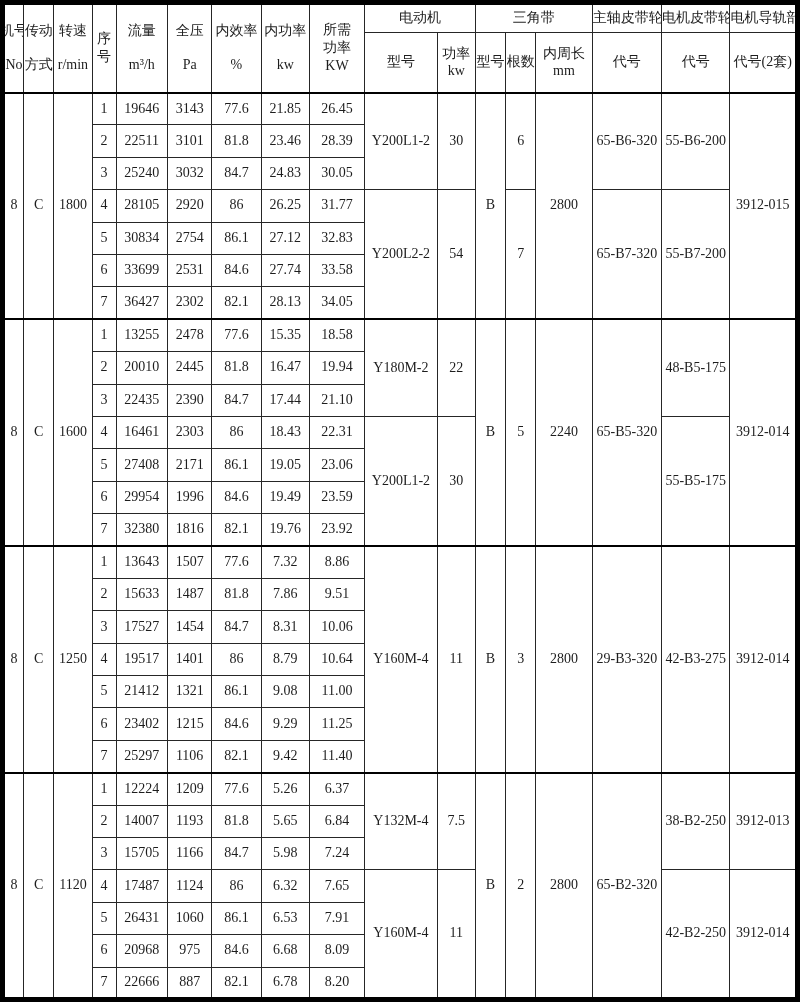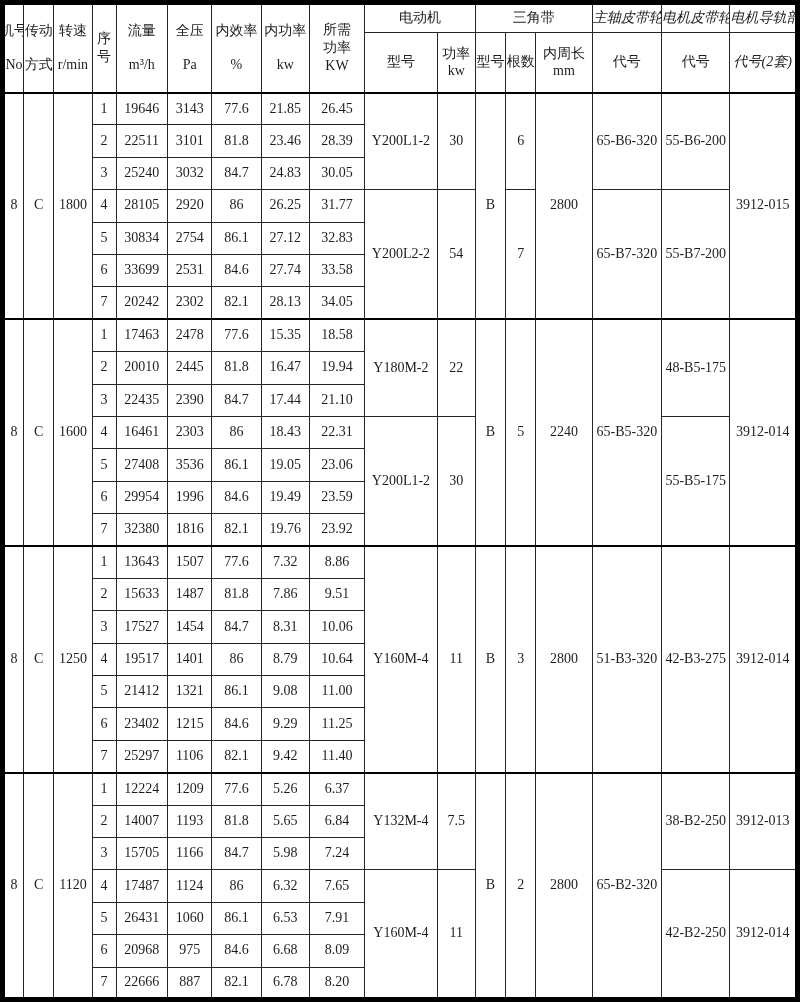--- a/index.html
+++ b/index.html
@@ -18,21 +18,21 @@
     overflow:hidden;white-space:nowrap;
   }
   thead tr.h1{height:30px;}
   thead tr.h2{height:60px;}
   tbody tr{height:32px;}
   tbody tr.bs td{border-top:2px solid #000000;}
   thead{border-bottom:2px solid #000000;}
   .spread{height:86px;display:flex;flex-direction:column;justify-content:space-evenly;align-items:center;}
   .cstack{height:86px;display:flex;flex-direction:column;justify-content:center;align-items:center;line-height:1.3;}
   .stack2{display:flex;flex-direction:column;justify-content:center;align-items:center;line-height:1.25;}
-  .tight{font-size:13px;font-style:italic;}
+  .tight{font-size:13px;}
 </style>
 </head>
 <body>
 
 <div class="page">
 <table class="spec">
 <colgroup>
   <col style="width:21px">
         <col style="width:30px">
         <col style="width:38px">
@@ -196,33 +196,33 @@
   <tr>
     <td>6</td>
     <td>33699</td>
     <td>2531</td>
     <td>84.6</td>
     <td>27.74</td>
     <td>33.58</td>
   </tr>
   <tr>
     <td>7</td>
-    <td>20242</td>
+    <td>36427</td>
     <td>2302</td>
     <td>82.1</td>
     <td>28.13</td>
     <td>34.05</td>
   </tr>
 
   <tr class="bs">
     <td rowspan="7">8</td>
     <td rowspan="7">C</td>
     <td rowspan="7">1600</td>
     <td>1</td>
-    <td>17463</td>
+    <td>13255</td>
     <td>2478</td>
     <td>77.6</td>
     <td>15.35</td>
     <td>18.58</td>
     <td rowspan="3">Y180M-2</td>
     <td rowspan="3">22</td>
     <td rowspan="7">B</td>
     <td rowspan="7">5</td>
     <td rowspan="7">2240</td>
     <td rowspan="7">65-B5-320</td>
@@ -252,21 +252,21 @@
     <td>86</td>
     <td>18.43</td>
     <td>22.31</td>
     <td rowspan="4">Y200L1-2</td>
     <td rowspan="4">30</td>
     <td rowspan="4">55-B5-175</td>
   </tr>
   <tr>
     <td>5</td>
     <td>27408</td>
-    <td>3536</td>
+    <td>2171</td>
     <td>86.1</td>
     <td>19.05</td>
     <td>23.06</td>
   </tr>
   <tr>
     <td>6</td>
     <td>29954</td>
     <td>1996</td>
     <td>84.6</td>
     <td>19.49</td>
@@ -289,21 +289,21 @@
     <td>13643</td>
     <td>1507</td>
     <td>77.6</td>
     <td>7.32</td>
     <td>8.86</td>
     <td rowspan="7">Y160M-4</td>
     <td rowspan="7">11</td>
     <td rowspan="7">B</td>
     <td rowspan="7">3</td>
     <td rowspan="7">2800</td>
-    <td rowspan="7">51-B3-320</td>
+    <td rowspan="7">29-B3-320</td>
     <td rowspan="7">42-B3-275</td>
     <td rowspan="7">3912-014</td>
   </tr>
   <tr>
     <td>2</td>
     <td>15633</td>
     <td>1487</td>
     <td>81.8</td>
     <td>7.86</td>
     <td>9.51</td>

